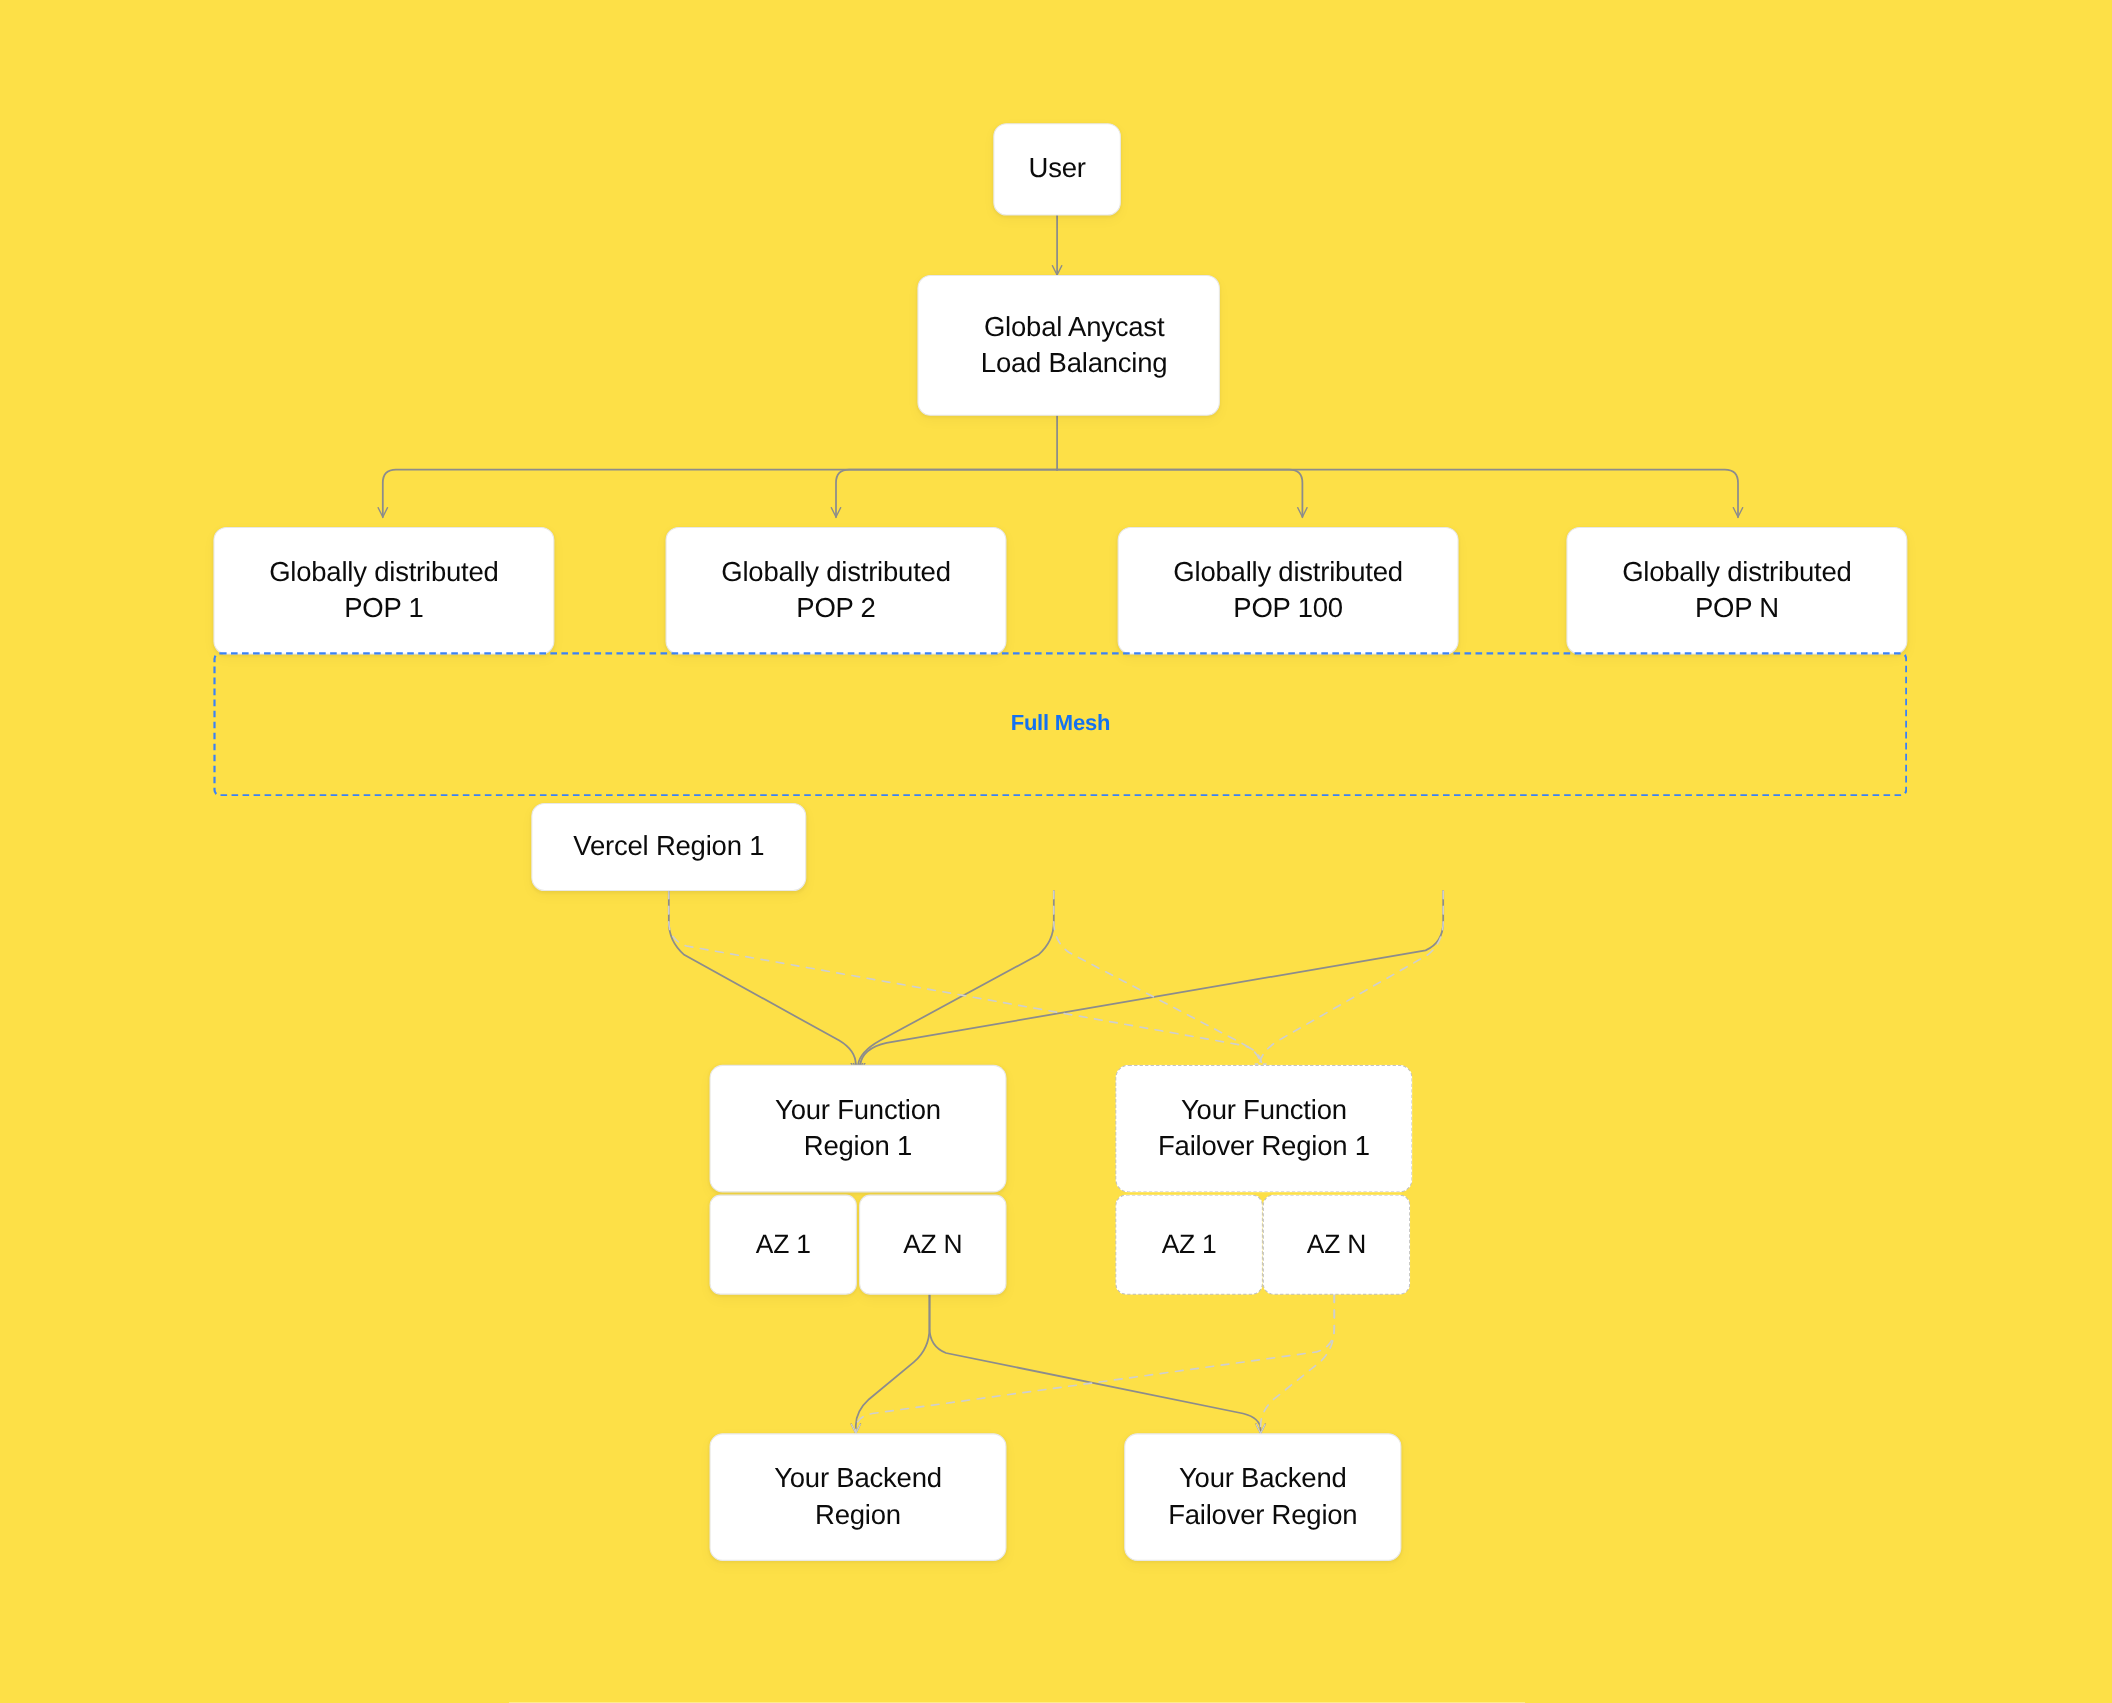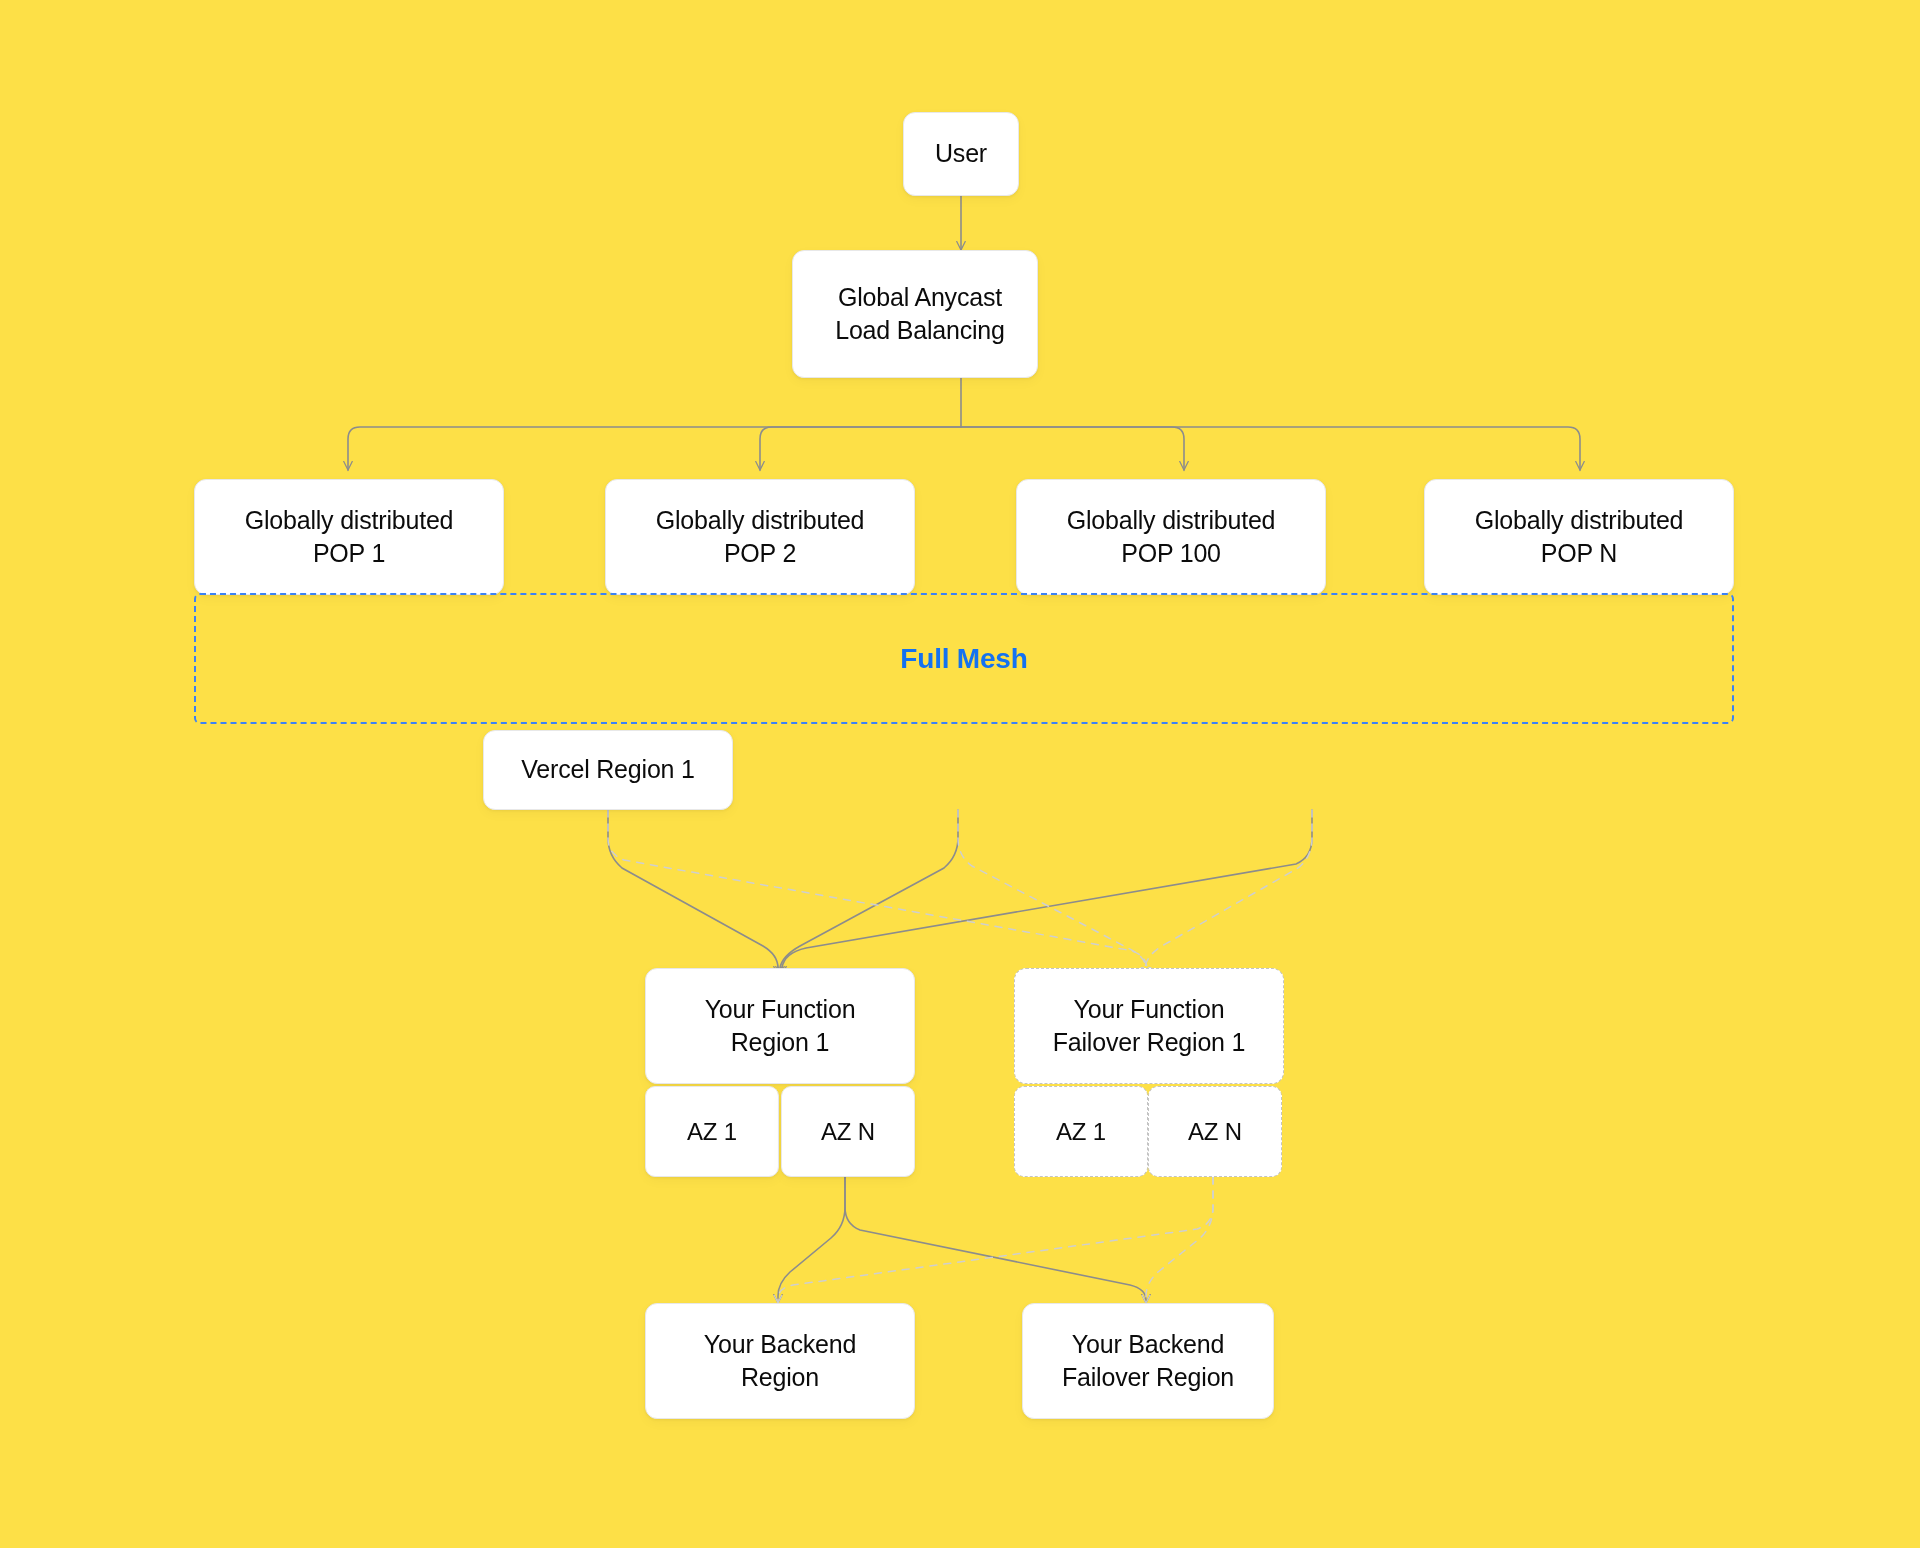--- a/index.html
+++ b/index.html
@@ -64,21 +64,21 @@
     z-index: 2;
     border: 2px dashed #3b82f6;
     border-radius: 6px;
     background: transparent;
     display: flex;
     align-items: center;
     justify-content: center;
   }
 
   #full-mesh-label {
-    font-size: 28px;
+    font-size: 20px;
     font-weight: 600;
     letter-spacing: -0.2px;
     color: #1472f0;
   }
 </style>
 </head>
 <body>
 
 <div id="diagram-root">
 
@@ -127,21 +127,21 @@
       <path d="M 1213 1177 L 1213 1207 Q 1213 1224 1197 1229 L 793 1285 Q 778 1288 778 1299 L 778 1303" marker-end="url(#arrow-dashed)"></path>
 
       <path d="M 1213 1177 L 1213 1207 Q 1213 1227 1199 1239 L 1158 1272 Q 1146 1283 1146 1296 L 1146 1303" marker-end="url(#arrow-dashed)"></path>
     </g>
   </svg>
 
   <div class="node" style="left:903px; top:112px; width:116px; height:84px;">
     <span>User</span>
   </div>
 
-  <div class="node" style="left:792px; top:250px; width:246px; height:128px;padding-left:20px;">
+  <div class="node" style="left:834px; top:250px; width:275px; height:128px;padding-left:20px;">
     <span>Global Anycast
 Load Balancing</span>
   </div>
 
   <div class="node" style="left:194px; top:479px; width:310px; height:116px;">
     <span>Globally distributed
 POP 1</span>
   </div>
 
   <div class="node" style="left:605px; top:479px; width:310px; height:116px;">

